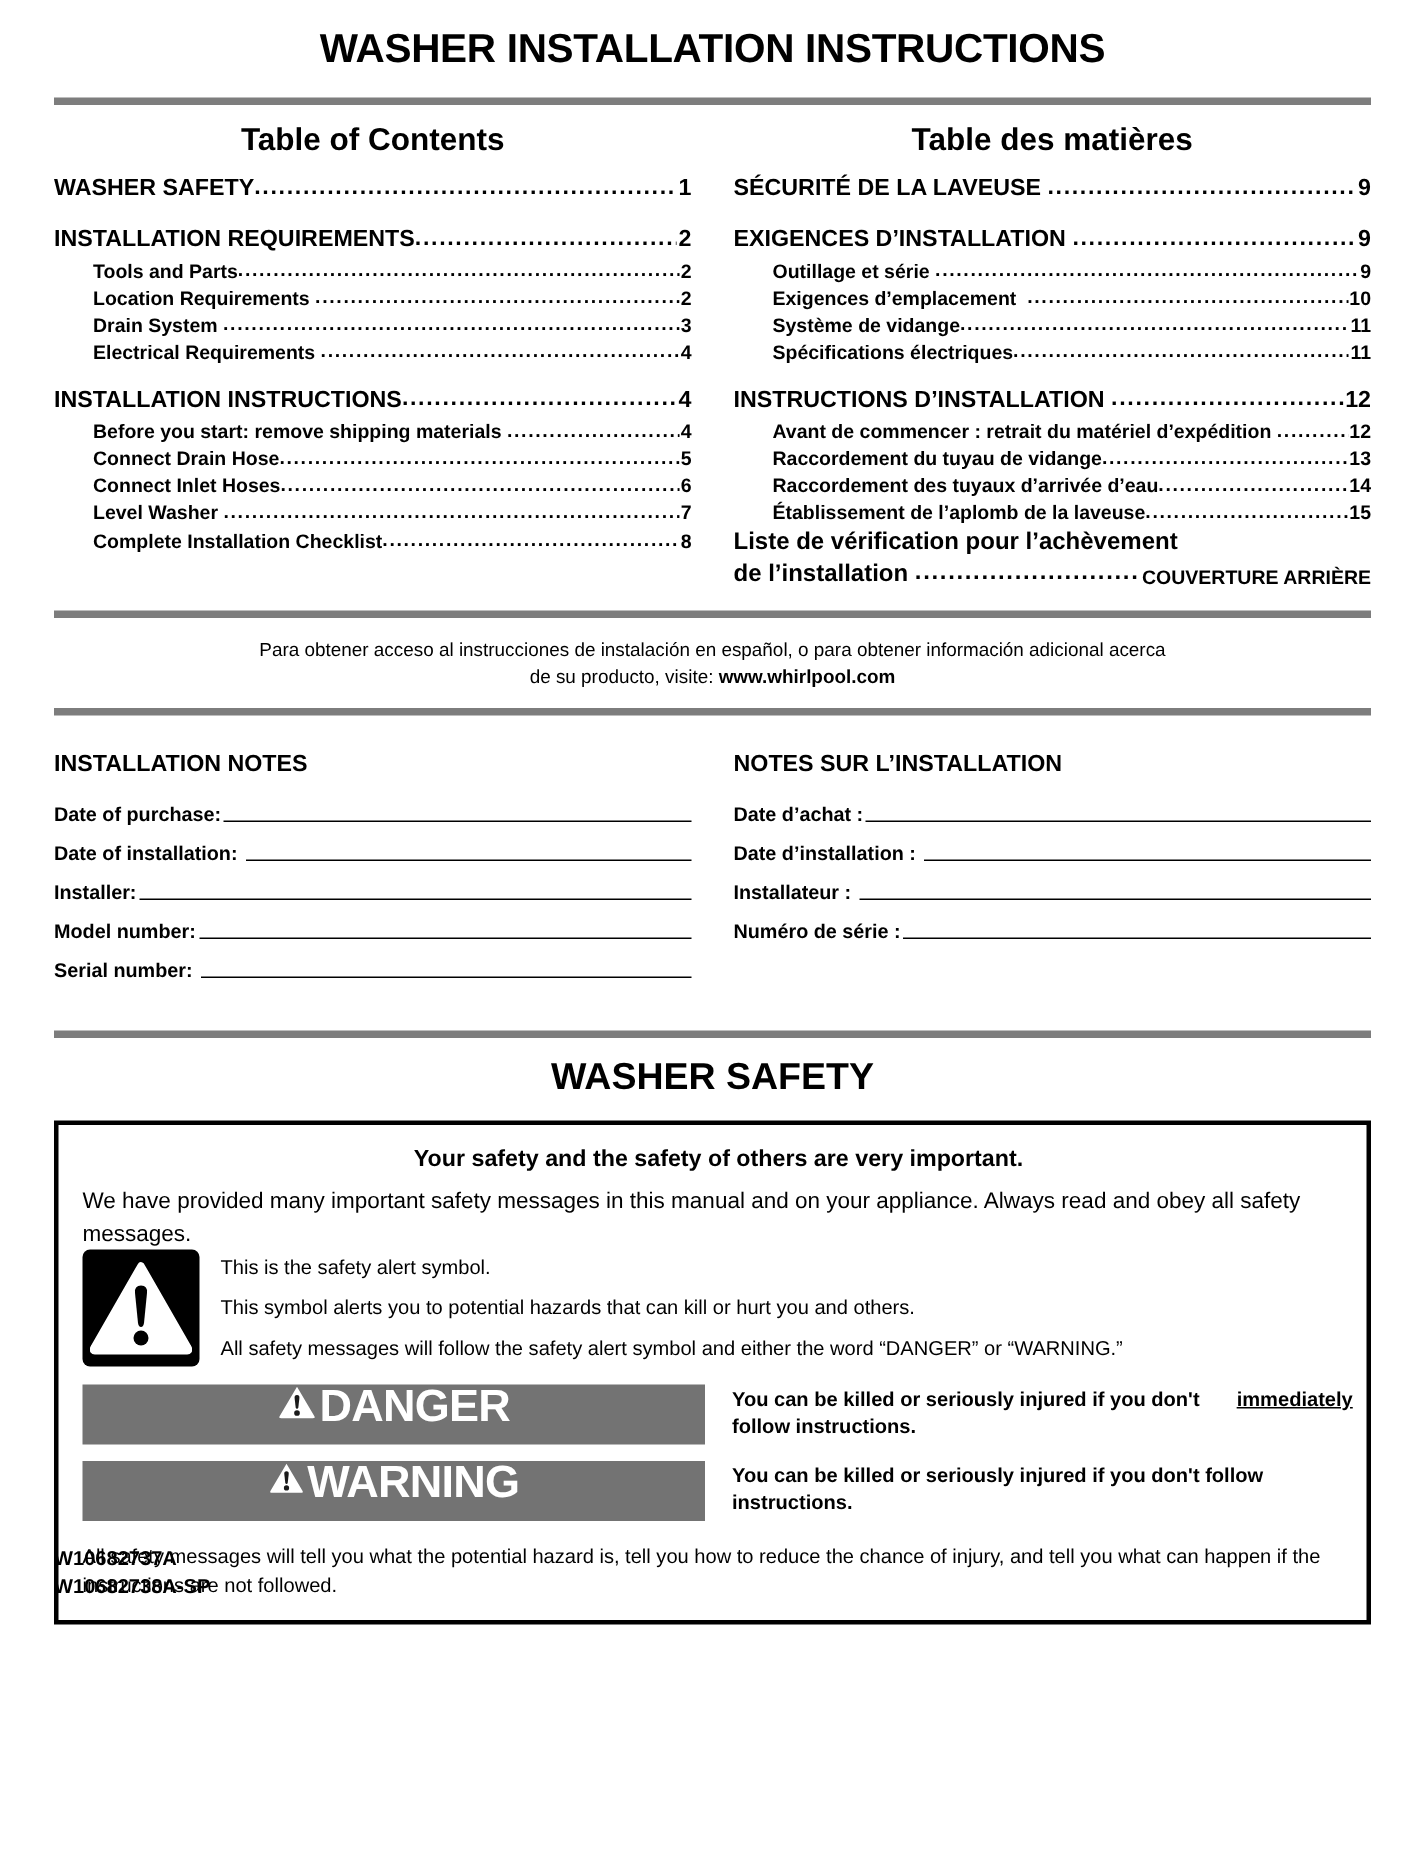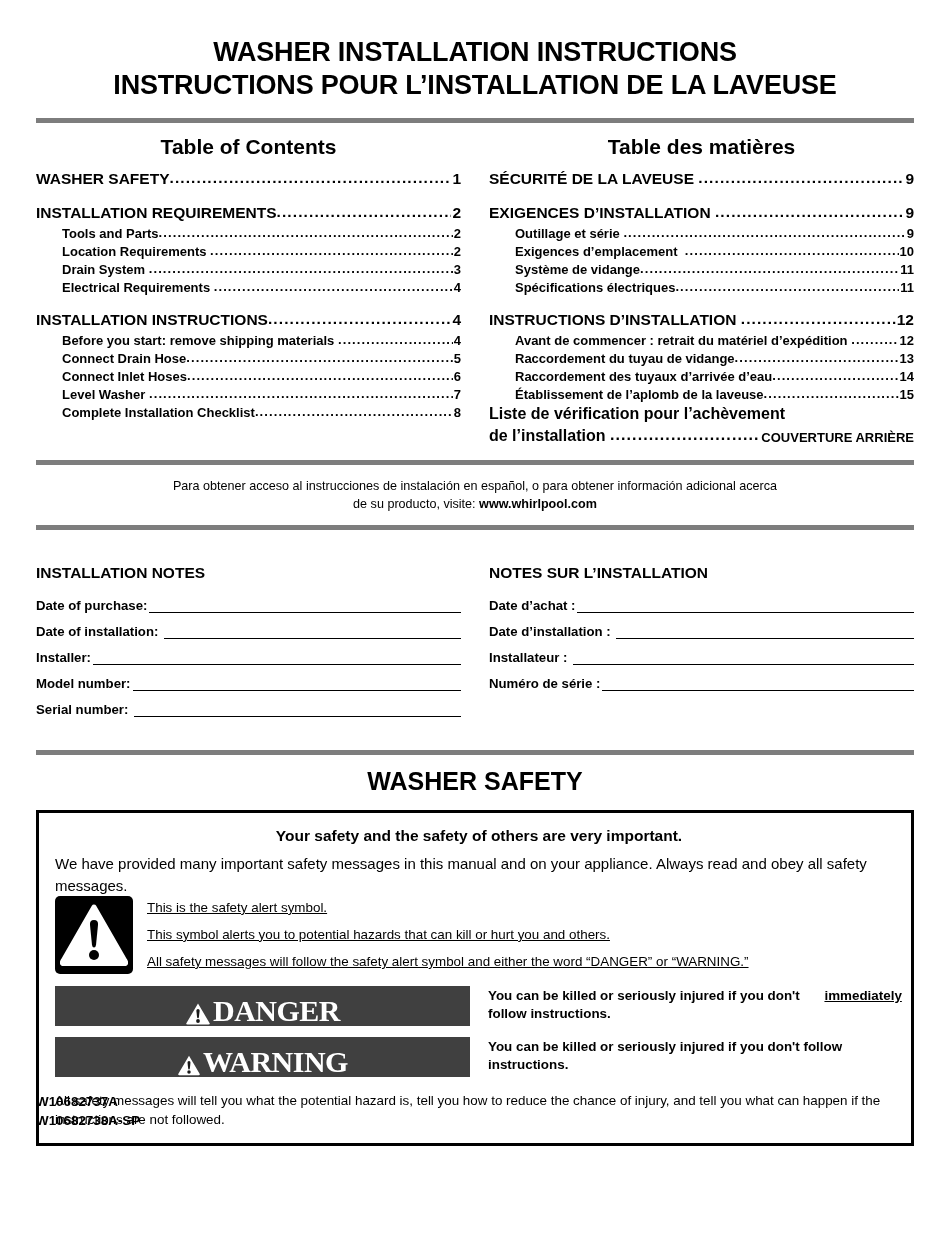--- a/index.html
+++ b/index.html
@@ -9,21 +9,21 @@
     height: 1242px;
     background: #ffffff;
     font-family: "Liberation Sans", sans-serif;
     color: #000000;
     position: relative;
     overflow: hidden;
   }
   .page { padding: 0 36px; position: relative; }
 
   
-  .title-block { padding-top: 36px; text-align: center; }
+  .title-block { padding-top: 16px; text-align: center; }
   .title-line {
     font-size: 27px;
     font-weight: bold;
     letter-spacing: -0.2px;
     line-height: 1.22;
   }
 
   
   .rule {
     height: 5px;
@@ -81,29 +81,28 @@
   
   .es-note {
     text-align: center;
     font-size: 12.6px;
     line-height: 1.45;
     padding: 12px 40px 12px 40px;
   }
   .es-note b { font-weight: bold; }
 
   
-  .notes-wrap { padding-top: 34px; }
+  .notes-wrap { padding-top: 24px; }
   .notes-title {
     font-size: 15.5px;
     font-weight: bold;
     margin-bottom: 16px;
   }
   .note-row {
     display: flex;
-    align-items: flex-end;
     font-size: 13.2px;
     font-weight: bold;
     margin-bottom: 11px;
     width: 100%;
   }
   .note-label { white-space: pre; }
   .note-line {
     flex: 1 1 auto;
     border-bottom: 1.5px solid #000;
     height: 13px;
@@ -125,21 +124,21 @@
     text-align: center;
     font-size: 15.5px;
     font-weight: bold;
     margin-bottom: 8px;
   }
   .safety-intro {
     font-size: 15px;
     line-height: 1.42;
   }
 
-  .alert-row { display: flex; align-items: flex-start; gap: 14px; margin-bottom: 12px; text-decoration: underline; }
+  .alert-row { display: flex; align-items: flex-start; gap: 14px; margin-bottom: 12px; }
   .alert-symbol {
     width: 78px; height: 78px;
     background: #000;
     border-radius: 5px;
     flex: 0 0 auto;
     display: flex; align-items: center; justify-content: center;
   }
   .alert-symbol svg { display: block; }
   .alert-lines { padding-top: 3px; }
   .alert-lines p {
@@ -147,28 +146,27 @@
     font-size: 13.4px;
     line-height: 1.35;
   }
   .alert-lines p.tight { margin-bottom: 0; }
 
   
   .signal-row { display: flex; align-items: flex-start; margin-bottom: 11px; }
   .signal-banner {
     width: 415px;
     flex: 0 0 auto;
-    background: #404040;
+    background: #737373;
     color: #fff;
     height: 40px;
     display: flex;
-    align-items: flex-end;
+    align-items: flex-start;
     justify-content: center;
     gap: 2px;
-    font-family: Liberation Serif, serif;
   }
   .signal-word {
     font-size: 30px;
     font-weight: bold;
     letter-spacing: -0.5px;
     line-height: 1;
   }
   .signal-tri { display: block; }
   .signal-text {
     padding-left: 18px;
@@ -195,21 +193,20 @@
     line-height: 1.42;
   }
 </style>
 </head>
 <body>
 
 <div class="page">
 
   <div class="title-block">
     <div class="title-line">WASHER INSTALLATION INSTRUCTIONS</div>
-    <div class="title-line">INSTRUCTIONS POUR L’INSTALLATION DE LA LAVEUSE</div>
   </div>
 
   <div class="rule m-top-1"></div>
 
   <div class="cols">
     <div class="col left">
       <div class="col-title">Table of Contents</div>
       <div class="toc-list" id="toc-en">
           <div class="toc-row major first">
             <span class="toc-label">WASHER SAFETY</span>

